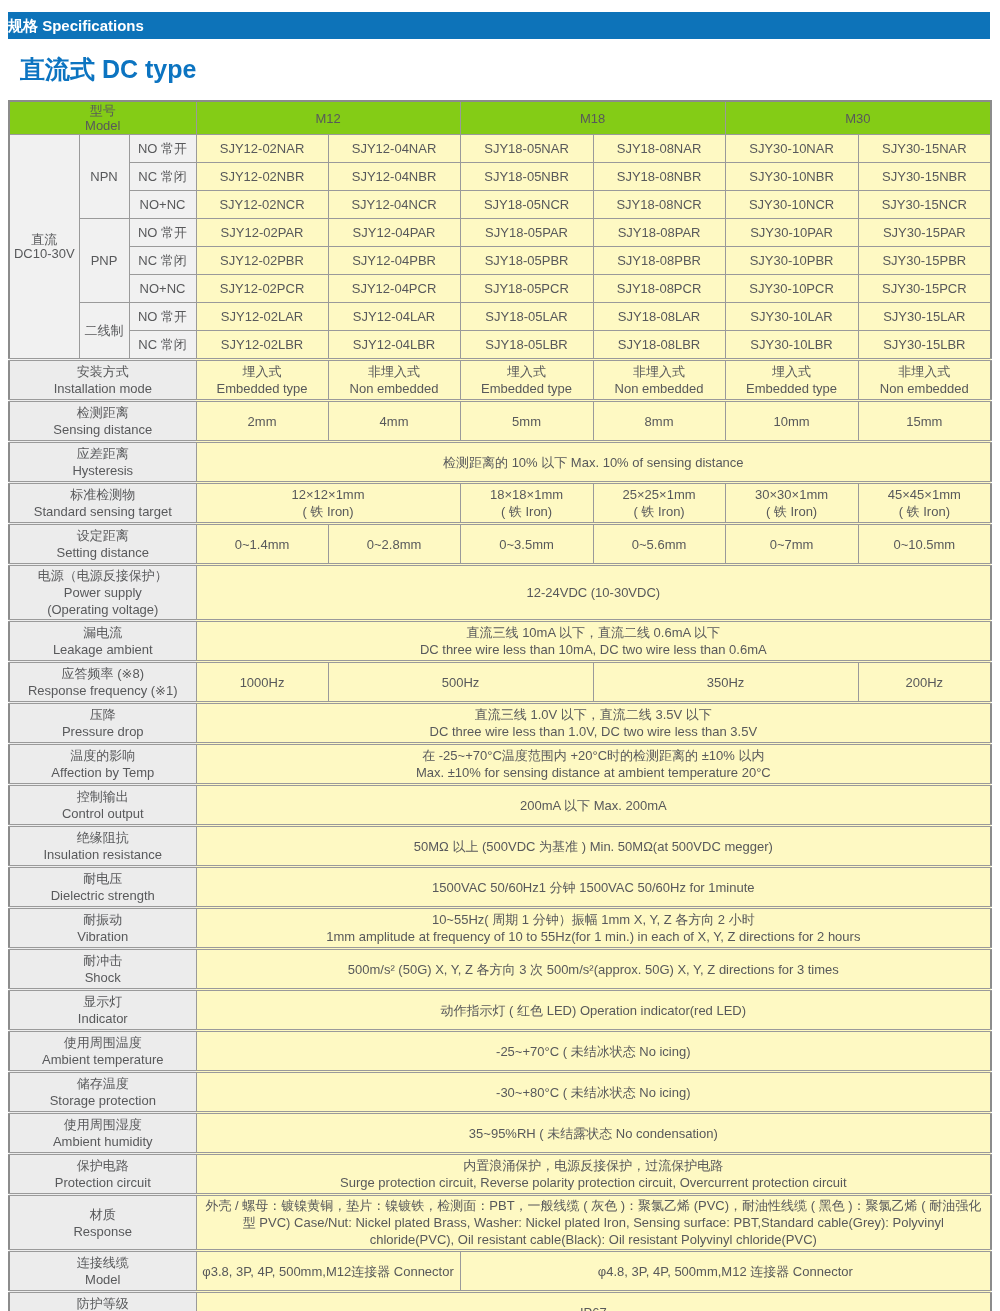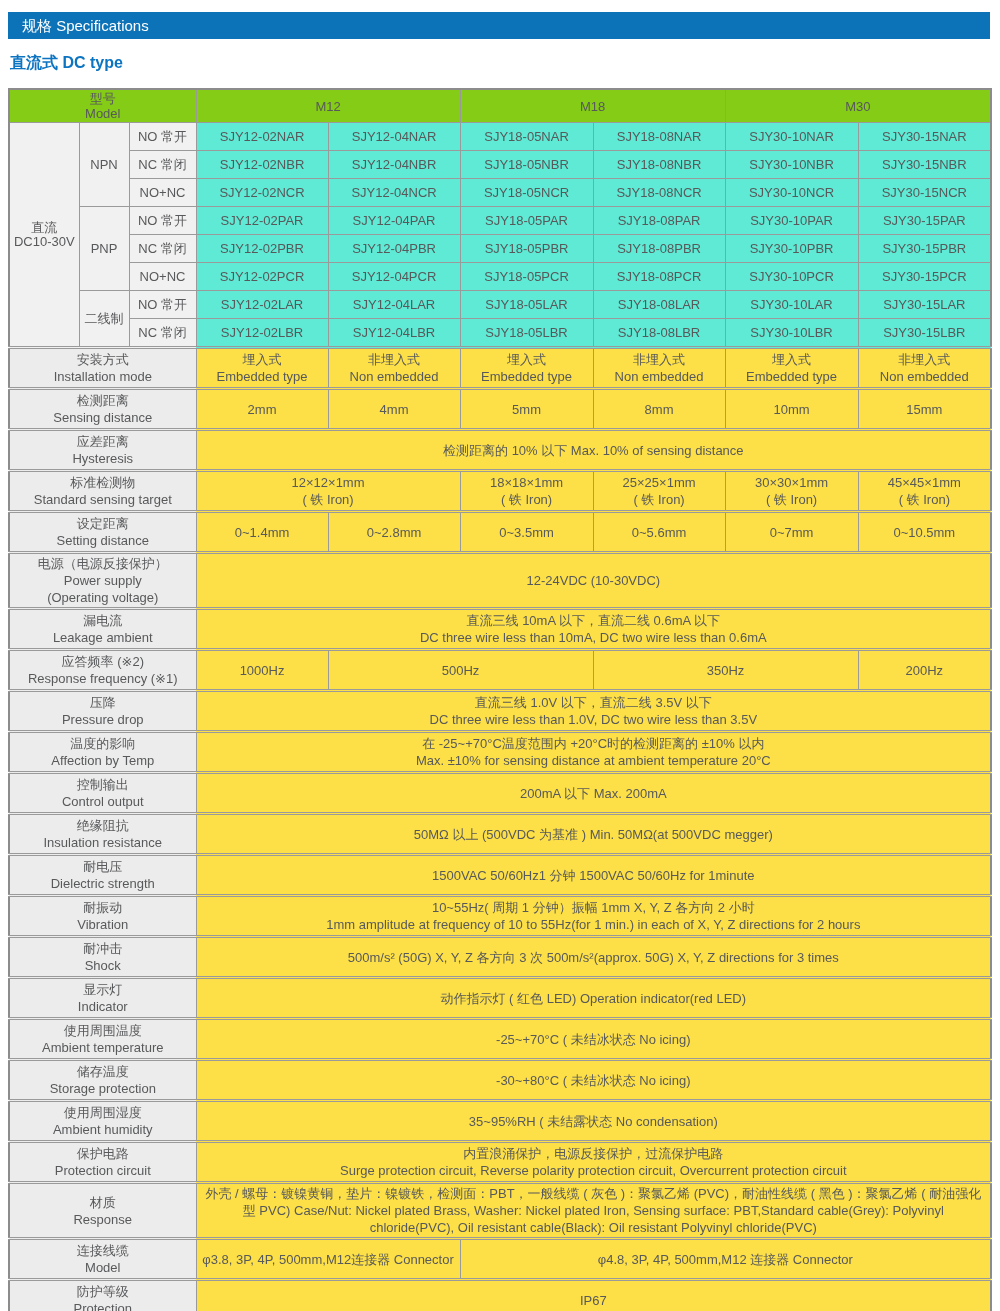--- a/index.html
+++ b/index.html
@@ -17,29 +17,28 @@
     padding: 12px 10px 0 8px;
     overflow: hidden;
   }
   .section-bar {
     width: 982px;
     height: 27px;
     background: #0d73b9;
     color: #ffffff;
     font-size: 15px;
     line-height: 27px;
-    padding-left: 14px;
     box-sizing: border-box;
-    font-weight: 400;
+    font-weight: 700;
   }
   .doc-title {
     color: #0c74c1;
-    font-size: 16px;
+    font-size: 25px;
     font-weight: bold;
-    margin: 14px 0 14px 2px;
+    margin: 14px 0 14px 12px;
   }
   table.spec {
     border-collapse: collapse;
     table-layout: fixed;
     width: 982px;
     border: 2px solid #8c8c8c;
   }
   table.spec td {
     border: 1px solid #9a9a9a;
     text-align: center;
@@ -53,28 +52,28 @@
     background: #84cc16;
     height: 30px;
     line-height: 15px;
   }
   tr.model-row td {
     height: 25px;
     background: #f1f1f1;
     line-height: 14px;
     margin-top: 9px;
   }
-  tr.model-row td.model-cell { background: #5eead4; }
+  tr.model-row td.model-cell { background: #fef9c3; }
   tr.spec-row td {
     border-top: 3px double #9a9a9a;
     border-bottom: 3px double #9a9a9a;
     height: 36px;
   }
   tr.spec-row td.label { background: #ececec; margin-top: 24px; }
-  tr.spec-row td.value { background: #fde047; }
+  tr.spec-row td.value { background: #fef9c3; }
 </style>
 </head>
 <body>
 
 <div class="page">
 
   <div class="section-bar">
     <span>规格 Specifications</span>
   </div>
 
@@ -429,21 +428,21 @@
             <div>漏电流</div>
             <div>Leakage ambient</div>
           </td>
           <td class="value" colspan="6">
             <div>直流三线 10mA 以下，直流二线 0.6mA 以下</div>
             <div>DC three wire less than 10mA, DC two wire less than 0.6mA</div>
           </td>
         </tr>
         <tr class="spec-row">
           <td class="label" colspan="3">
-            <div>应答频率 (※2)</div>
+            <div>应答频率 (※8)</div>
             <div>Response frequency (※1)</div>
           </td>
           <td class="value">
             <div>1000Hz</div>
           </td>
           <td class="value" colspan="2">
             <div>500Hz</div>
           </td>
           <td class="value" colspan="2">
             <div>350Hz</div>

